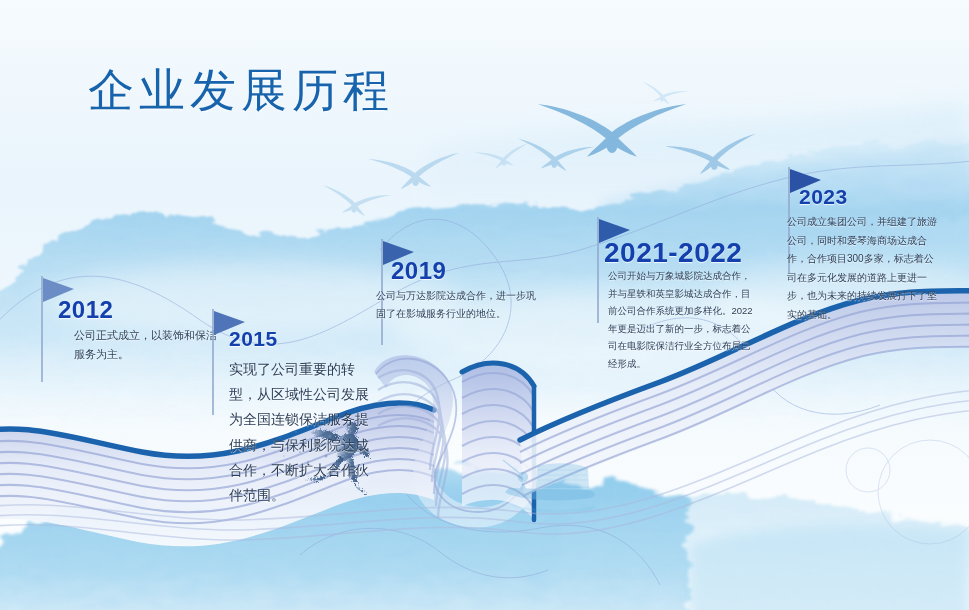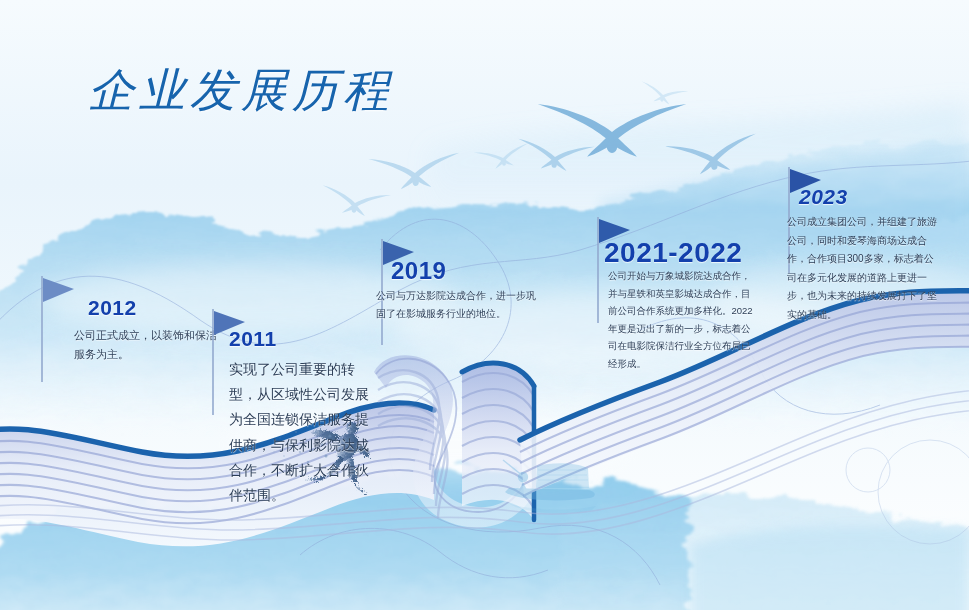--- a/index.html
+++ b/index.html
@@ -15,55 +15,54 @@
   .layer{position:absolute;left:0;top:0;width:969px;height:610px;}
   .layer svg{display:block;}
 
   
   #title{
     position:absolute;left:88px;top:60px;
     font-size:46px;letter-spacing:5px;font-weight:400;
     color:#1764ad;
     text-shadow:0 1px 2px rgba(255,255,255,.85);
     white-space:nowrap;
-    font-style:italic;
   }
 
   
   .milestone{position:absolute;}
   .flag{position:absolute;left:0;top:0;width:46px;height:110px;}
   .year{
     position:absolute;font-weight:700;color:#1340ac;
     letter-spacing:.5px;white-space:nowrap;
     text-shadow:0 1px 1px rgba(255,255,255,.8);
   }
   .desc{
     position:absolute;color:#2c3e57;line-height:1.75;
     text-shadow:0 1px 1px rgba(255,255,255,.75);
   }
 
   
   #ms-2012{left:36px;top:272px;}
-  #ms-2012 .year{left:22px;top:24px;font-size:21px;margin-left:30px;}
+  #ms-2012 .year{left:22px;top:24px;font-size:24px;}
   #ms-2012 .desc{left:38px;top:54px;width:150px;font-size:11px;}
 
   #ms-2015{left:207px;top:305px;}
   #ms-2015 .year{left:22px;top:22px;font-size:21px;}
   #ms-2015 .desc{left:22px;top:52px;width:140px;font-size:14px;line-height:1.8;}
 
   #ms-2019{left:376px;top:235px;}
   #ms-2019 .year{left:15px;top:22px;font-size:24px;}
   #ms-2019 .desc{left:0;top:52px;width:160px;font-size:10px;line-height:1.8;}
 
   #ms-2021{left:592px;top:213px;}
   #ms-2021 .year{left:12px;top:24px;font-size:28px;}
   #ms-2021 .desc{left:16px;top:54px;width:145px;font-size:9.5px;line-height:1.85;}
 
   #ms-2023{left:783px;top:163px;}
-  #ms-2023 .year{left:16px;top:22px;font-size:21px;font-style:italic;}
+  #ms-2023 .year{left:16px;top:22px;font-size:21px;}
   #ms-2023 .desc{left:4px;top:50px;width:152px;font-size:10px;line-height:1.85;}
 </style>
 </head>
 <body>
 
 <div id="stage">
 
   <div class="layer">
     <svg width="969" height="610" viewBox="0 0 969 610" xmlns="http://www.w3.org/2000/svg">
       <defs>
@@ -388,21 +387,21 @@
     </svg>
     <div class="year">2012</div>
     <div class="desc">公司正式成立，以装饰和保洁服务为主。</div>
   </div>
 
   <div class="milestone" id="ms-2015">
     <svg class="flag" viewBox="0 0 46 110" xmlns="http://www.w3.org/2000/svg">
       <line x1="6" y1="4" x2="6" y2="110" stroke="#93a9cf" stroke-width="1.6"></line>
       <path d="M7,6 L38,17 L7,30 Z" fill="#4f74b8"></path>
     </svg>
-    <div class="year">2011</div>
+    <div class="year">2015</div>
     <div class="desc">实现了公司重要的转型，从区域性公司发展为全国连锁保洁服务提供商，与保利影院达成合作，不断扩大合作伙伴范围。</div>
   </div>
 
   <div class="milestone" id="ms-2019">
     <svg class="flag" viewBox="0 0 46 110" xmlns="http://www.w3.org/2000/svg">
       <line x1="6" y1="4" x2="6" y2="110" stroke="#93a9cf" stroke-width="1.6"></line>
       <path d="M7,6 L38,17 L7,30 Z" fill="#3a63ad"></path>
     </svg>
     <div class="year">2019</div>
     <div class="desc">公司与万达影院达成合作，进一步巩固了在影城服务行业的地位。</div>

